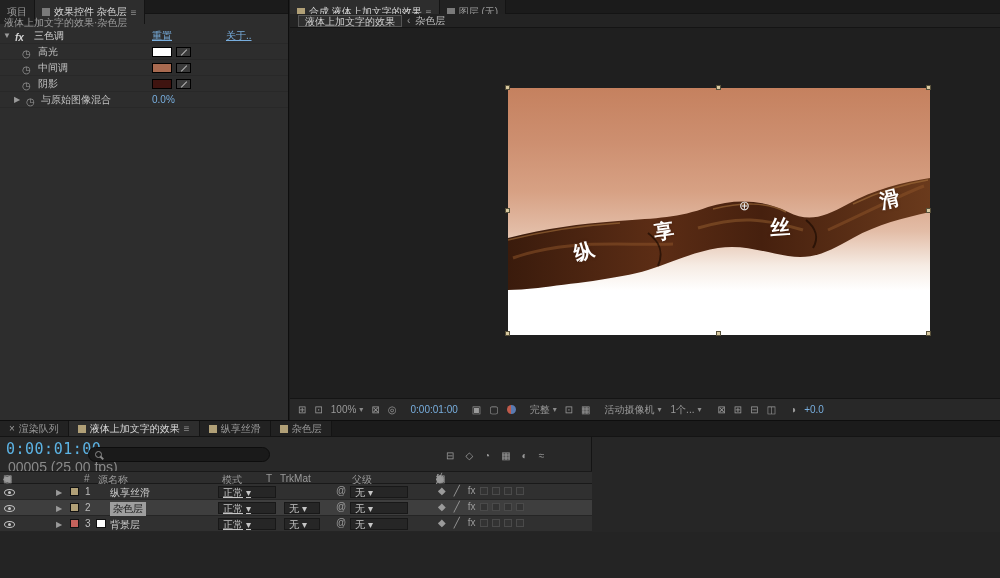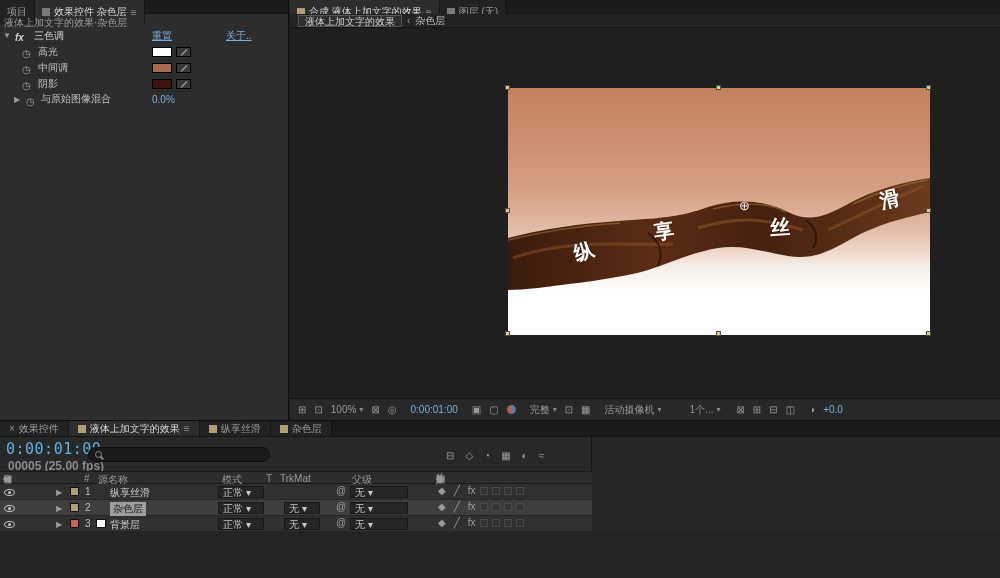--- a/index.html
+++ b/index.html
@@ -39,21 +39,21 @@
   .lnk-about { position:absolute; left:226px; text-decoration:underline; }
   .p-sw { position:absolute; left:22px; top:2px; color:#9a9a9a; font-size:10px; }
   .p-label { position:absolute; left:38px; color:#c2c2c2; }
   .swatch { position:absolute; left:152px; top:3px; width:20px; height:10px; border:1px solid #000; }
   .dropper { position:absolute; left:176px; top:3px; width:15px; height:10px;
              border:1px solid #000; background:#3a3a3a; }
   .dropper::after { content:""; position:absolute; left:3px; top:4px; width:8px; height:1px;
                     background:#b5b5b5; transform:rotate(-45deg); }
   .blend-tw { position:absolute; left:14px; color:#9a9a9a; font-size:8px; }
   .blend-sw { position:absolute; left:26px; top:2px; color:#9a9a9a; }
-  .blend-label { position:absolute; left:41px; color:#c2c2c2;font-family:Liberation Mono, monospace; }
+  .blend-label { position:absolute; left:41px; color:#c2c2c2; }
   .blend-val { position:absolute; left:152px; }
 
   
   .comp-panel { position:absolute; left:290px; top:0; width:710px; height:420px; background:#1f1f1f; }
   .nav-bar { position:absolute; left:0; top:14px; right:0; height:14px; background:#232323;
              border-bottom:1px solid #141414; display:flex; align-items:center; gap:5px; padding:0 8px; }
   .bc-box { background:#2e2e2e; border:1px solid #555; padding:0 6px; height:12px;
             line-height:11px; color:#cfcfcf; }
   .viewer { position:absolute; left:0; top:28px; right:0; bottom:22px; background:#1f1f1f; }
   .comp-image { position:absolute; left:218px; top:60px; width:422px; height:247px;
@@ -72,21 +72,21 @@
   
   .tl-panel { position:absolute; left:0; top:420px; width:1000px; height:158px; background:#262626;
               border-top:1px solid #0e0e0e; }
   .tl-tabbar { position:absolute; left:0; top:0; right:0; height:16px; background:#1b1b1b;
                display:flex; align-items:stretch; border-bottom:1px solid #141414; }
   .tl-tabbar .tab { padding:0 9px; }
   .tl-left { position:absolute; left:0; top:16px; width:592px; height:95px; background:#282828;
              border-right:1px solid #141414; }
   .tl-time { position:absolute; left:6px; top:3px; font-size:15px; letter-spacing:.5px;
              color:#5cb3e4; font-family:"DejaVu Sans Mono", monospace; }
-  .tl-frames { position:absolute; left:8px; top:22px; font-size:12px; color:#8a8a8a;font-weight:bold; }
+  .tl-frames { position:absolute; left:8px; top:22px; font-size:14px; color:#8a8a8a; }
   .searchbox { position:absolute; left:88px; top:10px; width:182px; height:15px; background:#1a1a1a;
                border:1px solid #0d0d0d; border-radius:8px; display:flex; align-items:center;
                gap:5px; padding:0 6px; }
   .mag { width:7px; height:7px; border:1.5px solid #8a8a8a; border-radius:50%; position:relative; flex:0 0 auto; }
   .mag::after { content:""; position:absolute; width:4px; height:1.5px; background:#8a8a8a;
                 transform:rotate(45deg); right:-3px; bottom:-1px; }
   .searchbox input { background:transparent; border:none; outline:none; color:#cfcfcf;
                      font-size:9px; width:140px; font-family:"Liberation Sans",sans-serif; }
   .tl-opts { position:absolute; left:446px; top:14px; display:flex; gap:11px; }
   .tl-header { position:absolute; left:0; top:34px; width:592px; height:13px; background:#2d2d2d;
@@ -100,21 +100,21 @@
   .lrow .eye::before { content:""; position:absolute; left:0; top:2px; width:9px; height:5px;
                        border:1px solid #c5c5c5; border-radius:50%; }
   .lrow .eye::after { content:""; position:absolute; left:3.5px; top:4px; width:3px; height:3px;
                       background:#c5c5c5; border-radius:50%; }
   .lrow .tw { position:absolute; left:56px; top:4px; font-size:8px; color:#9a9a9a; }
   .lrow .lchip { position:absolute; left:70px; top:3px; width:9px; height:9px; border:1px solid #111; }
   .lrow .lnum { position:absolute; left:85px; top:2px; color:#bdbdbd; }
   .lrow .solidchip { position:absolute; left:96px; top:3px; width:10px; height:9px; border:1px solid #111; }
   .lrow .lname { position:absolute; left:110px; top:2px; color:#cfcfcf; }
   .lrow .lname.sel { background:#9e9e9e; color:#151515; padding:0 3px; }
-  .lrow .mode { position:absolute; left:218px; top:2px; width:46px; }
+  .lrow .mode { position:absolute; left:218px; top:2px; width:58px;text-decoration:underline; }
   .lrow .trk  { position:absolute; left:284px; top:2px; width:36px; }
   .lrow .pick { position:absolute; left:336px; top:2px; color:#9a9a9a; }
   .lrow .parent { position:absolute; left:350px; top:2px; width:58px; }
   .lrow .rsw { position:absolute; left:438px; top:2px; display:flex; gap:8px; }
   .lrow .rsq { position:absolute; left:480px; top:3px; display:flex; gap:4px; }
 
   .tracks { position:absolute; left:592px; top:16px; right:0; height:95px; background:#2b2b2b; }
   .timenav { position:absolute; left:3px; right:3px; top:2px; height:5px; background:#404040; border-radius:2px; }
   .ruler { position:absolute; left:0; right:0; top:9px; height:25px; border-bottom:1px solid #191919;
            background:repeating-linear-gradient(90deg, #4a4a4a 0 1px, transparent 1px 34px);
@@ -263,38 +263,38 @@
       <span class="dd" style="margin-left:6px;">
         <span>完整</span>
         <span class="arr">▾</span>
       </span>
       <span class="icon">⊡</span>
       <span class="icon">▦</span>
       <span class="dd" style="margin-left:6px;">
         <span>活动摄像机</span>
         <span class="arr">▾</span>
       </span>
-      <span class="dd" style="margin-left:20px;">
+      <span class="dd" style="margin-left:1px;">
         <span>1个...</span>
         <span class="arr">▾</span>
       </span>
       <span class="icon" style="margin-left:8px;">⊠</span>
       <span class="icon">⊞</span>
       <span class="icon">⊟</span>
       <span class="icon">◫</span>
       <span class="icon" style="margin-left:6px;">◑</span>
       <span class="blue">+0.0</span>
     </div>
   </section>
 
   <section class="tl-panel">
     <div class="tl-tabbar">
       <div class="tab">
         <span class="icon">×</span>
-        <span>效果控件</span>
+        <span>渲染队列</span>
       </div>
       <div class="tab active">
         <span class="chip tan"></span>
         <span>液体上加文字的效果</span>
         <span class="menu-glyph">≡</span>
       </div>
       <div class="tab">
         <span class="chip tan"></span>
         <span>纵享丝滑</span>
       </div>

